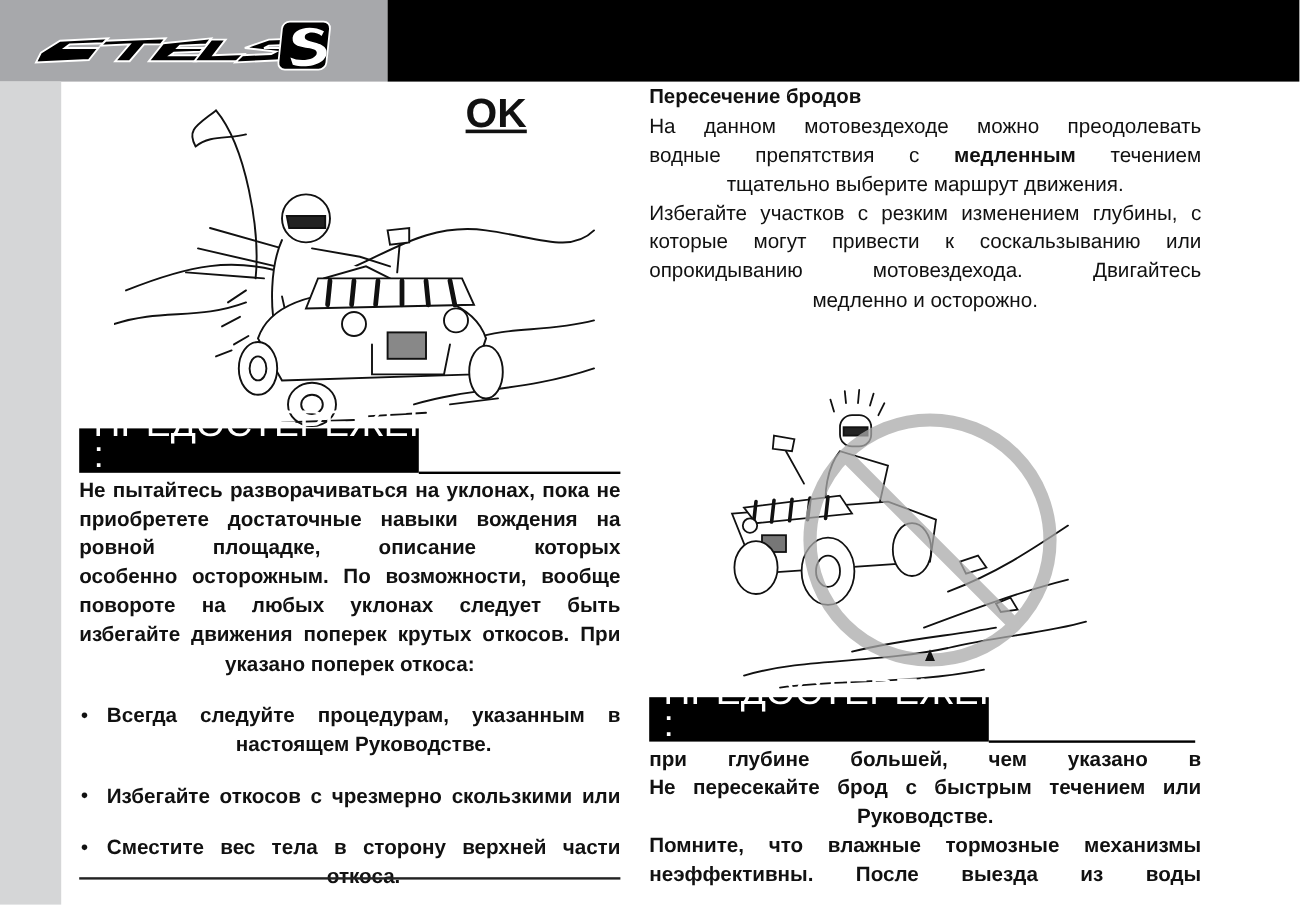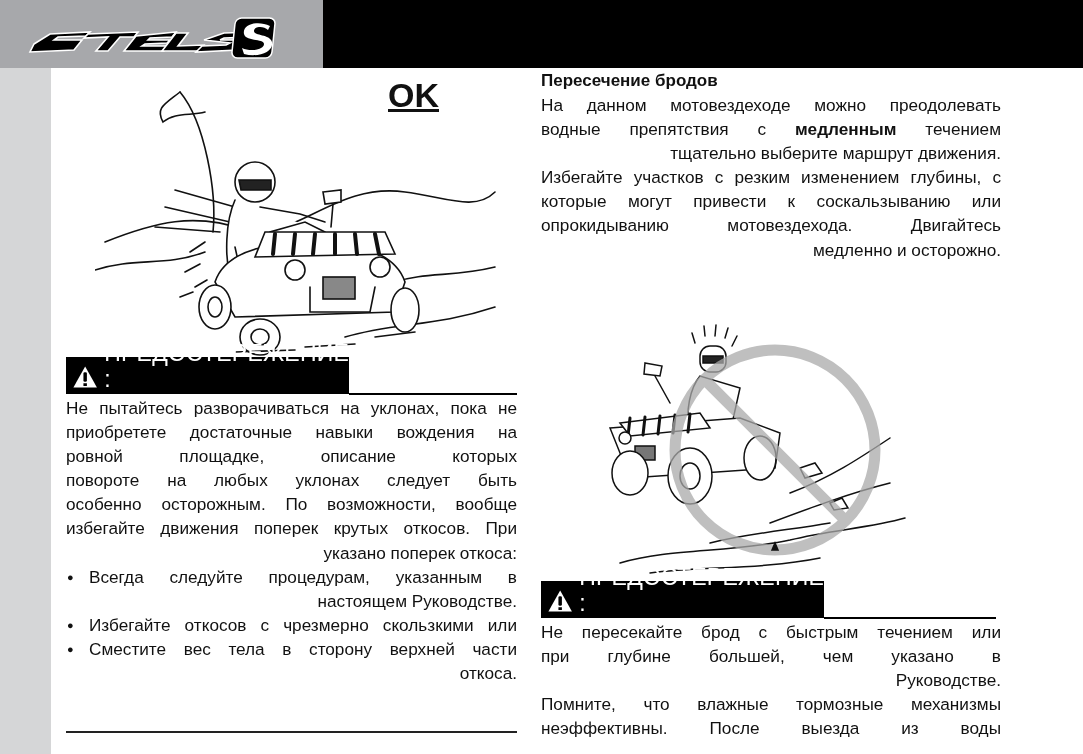--- a/index.html
+++ b/index.html
@@ -9,29 +9,29 @@
   .side-strip { position:absolute; left:0; top:68px; width:51px; bottom:0; background:#d5d6d7; }
   .logo { position:absolute; left:28px; top:14px; }
   .col { position:absolute; }
   .left-col { left:66px; width:451px; }
   .right-col { left:541px; width:460px; }
   .ok { position:absolute; left:388px; top:76px; font-size:34px; font-weight:bold;text-decoration:underline; }
   .illus { position:absolute; }
   .warn { position:absolute; height:38px; }
   .warn-bar { position:absolute; left:0; top:0; height:37px; background:#000; color:#fff; display:flex; align-items:flex-end; padding-left:6px; box-sizing:border-box; }
   .warn-bar .tri { width:38px; height:34px; margin-right:6px; }
-  .warn-bar .lbl { font-size:23px; line-height:26px; padding-bottom:2px; letter-spacing:0.2px; }
+  .warn-bar .lbl { font-size:31px; line-height:26px; padding-bottom:2px; letter-spacing:0.2px; }
   .warn-line { position:absolute; bottom:0; height:2px; background:#000; }
   .para { font-size:17.2px; line-height:24.1px; text-align:justify; }
-  .para.bold { font-weight:normal; }
+  .para.bold { font-weight:bold; }
   .jline { display:block; text-align:justify; text-align-last:justify; }
-  .lastline { display:block; text-align:right; }
+  .lastline { display:block; text-align:center; }
   h3 { margin:0; font-size:17px; font-weight:bold; line-height:24px; }
   ul.bul { list-style:none; margin:0; padding:0; }
-  ul.bul li { position:relative; padding-left:23px; }
+  ul.bul li { position:relative; padding-left:23px;margin-top:19px; }
   ul.bul li::before { content:"\25CF"; position:absolute; left:1px; top:0; font-size:11px; }
   .rule { position:absolute; height:2px; background:#222; }
 </style>
 </head>
 <body>
 
 <div class="hdr-gray"></div>
 <div class="hdr-black"></div>
 <div class="side-strip"></div>
 
@@ -107,22 +107,22 @@
     </svg>
     <span class="lbl">ПРЕДОСТЕРЕЖЕНИЕ :</span>
   </div>
   <div class="warn-line" style="left:283px; right:0;"></div>
 </div>
 
 <div class="col left-col para bold" style="top:396px;">
   <span class="jline">Не пытайтесь разворачиваться на уклонах, пока не</span>
   <span class="jline">приобретете достаточные навыки вождения на</span>
   <span class="jline">ровной площадке, описание которых</span>
+  <span class="jline">особенно осторожным. По возможности, вообще</span>
   <span class="jline">повороте на любых уклонах следует быть</span>
-  <span class="jline">особенно осторожным. По возможности, вообще</span>
   <span class="jline">избегайте движения поперек крутых откосов. При</span>
   <span class="lastline">указано поперек откоса:</span>
 
   <ul class="bul">
     <li>
       <span class="jline">Всегда следуйте процедурам, указанным в</span>
       <span class="lastline">настоящем Руководстве.</span>
     </li>
     <li>
       <span class="jline">Избегайте откосов с чрезмерно скользкими или</span>
@@ -195,18 +195,18 @@
       <path d="M19 2 L36 32 L2 32 Z" fill="#fff"></path>
       <rect x="16.5" y="10" width="5" height="14" rx="2" fill="#000"></rect>
       <rect x="16.5" y="26" width="5" height="4" fill="#000"></rect>
     </svg>
     <span class="lbl">ПРЕДОСТЕРЕЖЕНИЕ :</span>
   </div>
   <div class="warn-line" style="left:283px; right:0;"></div>
 </div>
 
 <div class="col right-col para bold" style="top:620px;">
+  <span class="jline">при глубине большей, чем указано в</span>
   <span class="jline">Не пересекайте брод с быстрым течением или</span>
-  <span class="jline">при глубине большей, чем указано в</span>
   <span class="lastline">Руководстве.</span>
   <span class="jline">Помните, что влажные тормозные механизмы</span>
   <span class="jline">неэффективны. После выезда из воды</span>
 </div>
 
 </body></html>

